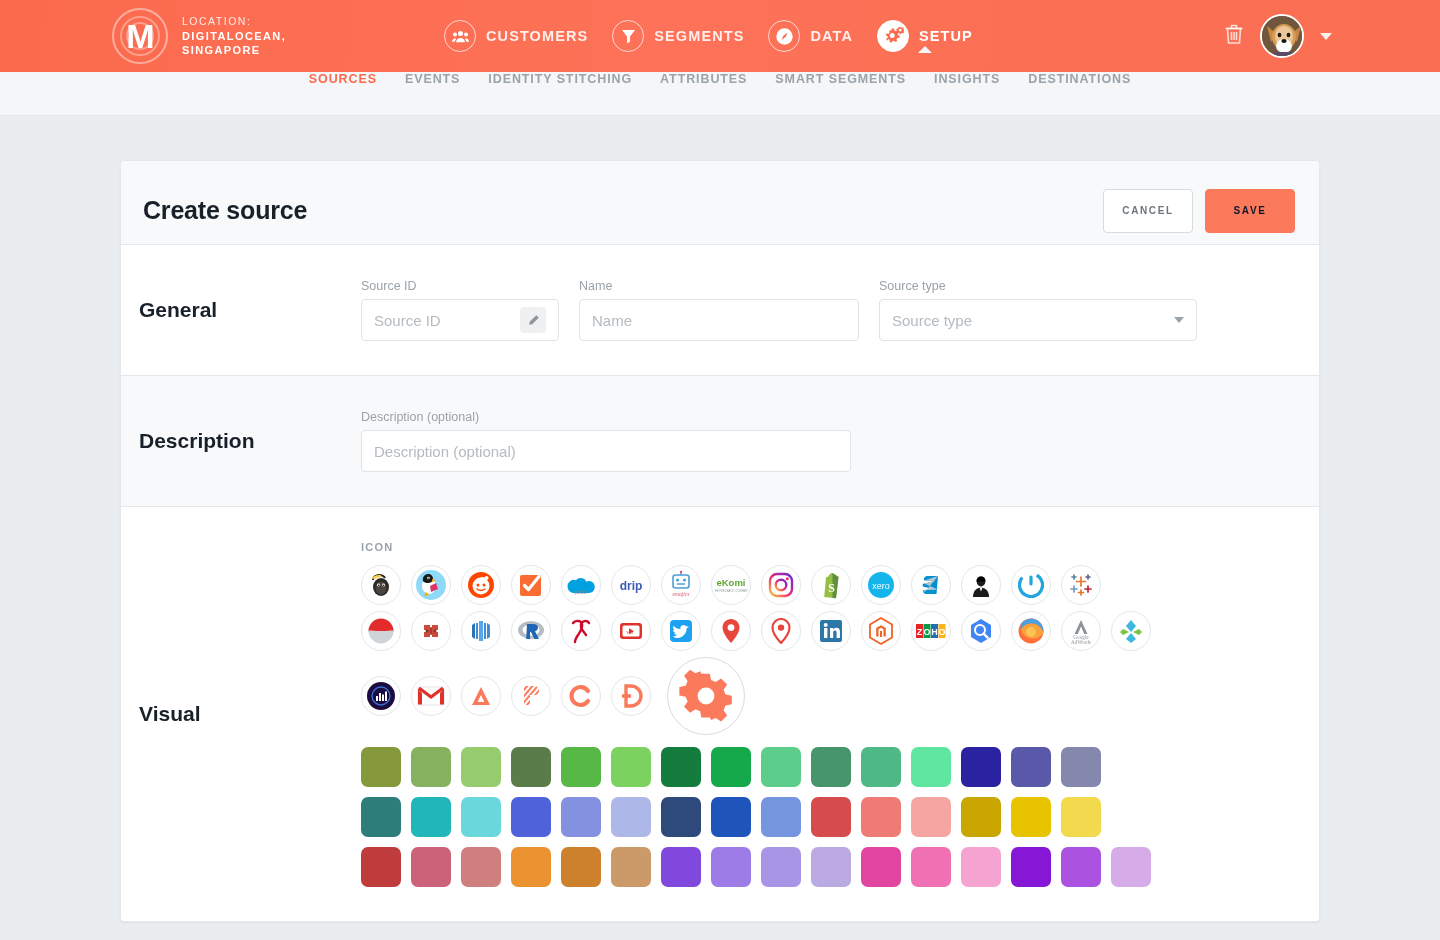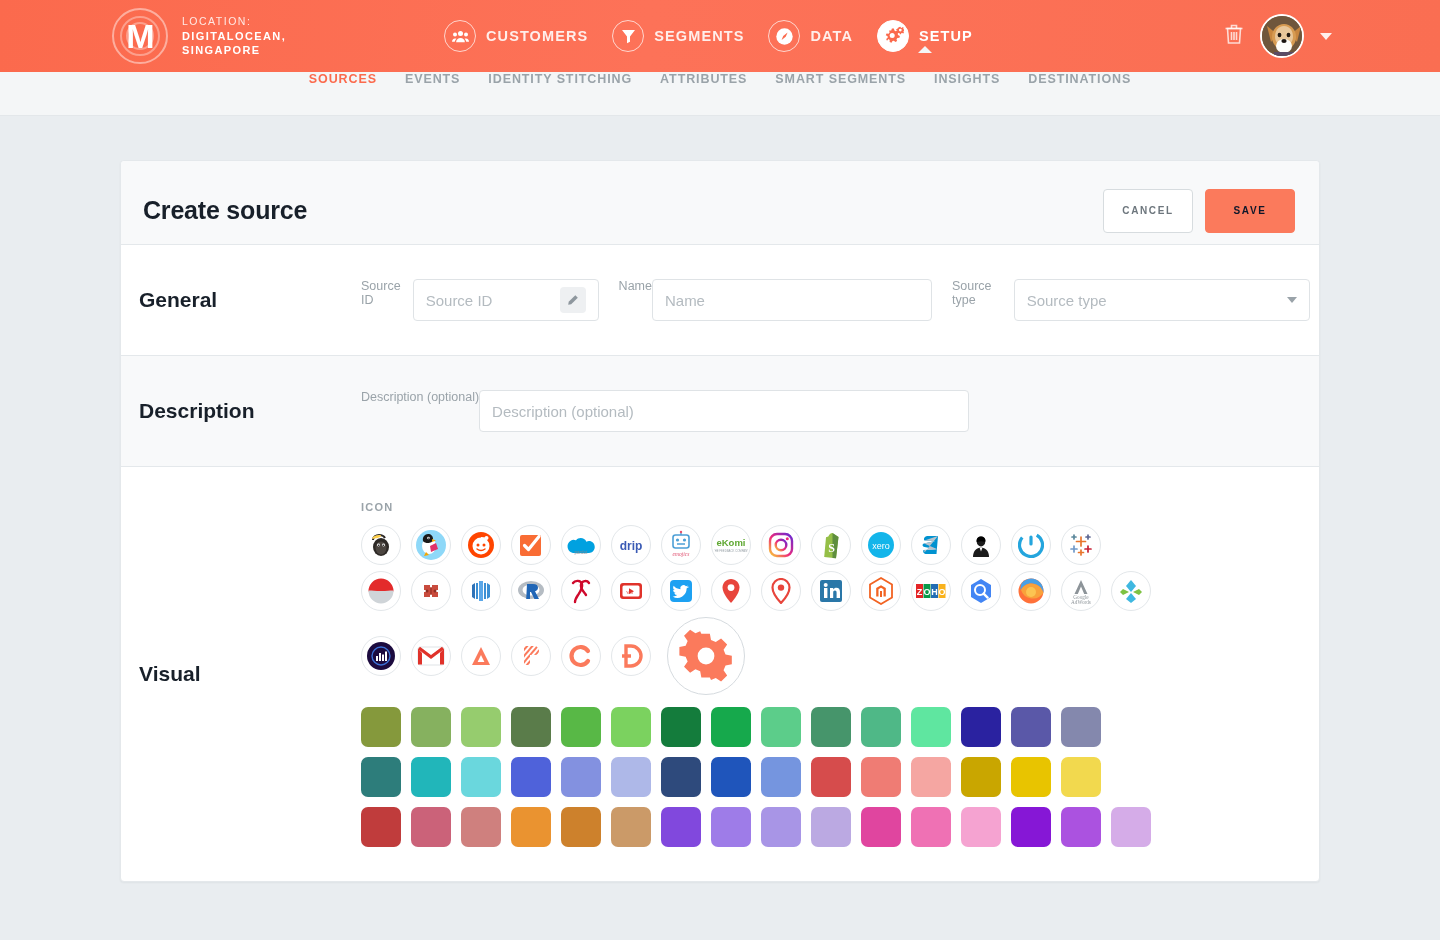--- a/index.html
+++ b/index.html
@@ -115,21 +115,21 @@
   .section{ display:flex; padding:34px 0 34px 0; border-bottom:1px solid #e4e8eb; }
   .section.alt{ background:#f8f9fa; }
   .section:last-child{ border-bottom:none; }
   .sec-label{
     width:240px;flex:none;padding-left:18px;font-size:21px;font-weight:700;
     color:#18202a;display:flex;align-items:center;
   }
   .sec-body{ flex:1; padding-right:24px; }
 
   .fields{ display:flex; gap:20px; }
-  .field{ display:flex;}
+  .field{ display:flex;flex-direction:column; }
   .field .lbl{ font-size:12.5px;color:#9aa3a9;margin-bottom:6px; }
   .inputbox{
     height:42px;border:1px solid #dfe3e6;border-radius:4px;background:#fff;
     display:flex;align-items:center;padding:0 12px;font-size:15px;color:#b4bbc0;
     position:relative;
   }
   .inputbox .ph{ flex:1; }
   .pencil-btn{
     width:26px;height:26px;border-radius:4px;background:#eef0f2;
     display:flex;align-items:center;justify-content:center;cursor:pointer;flex:none;

